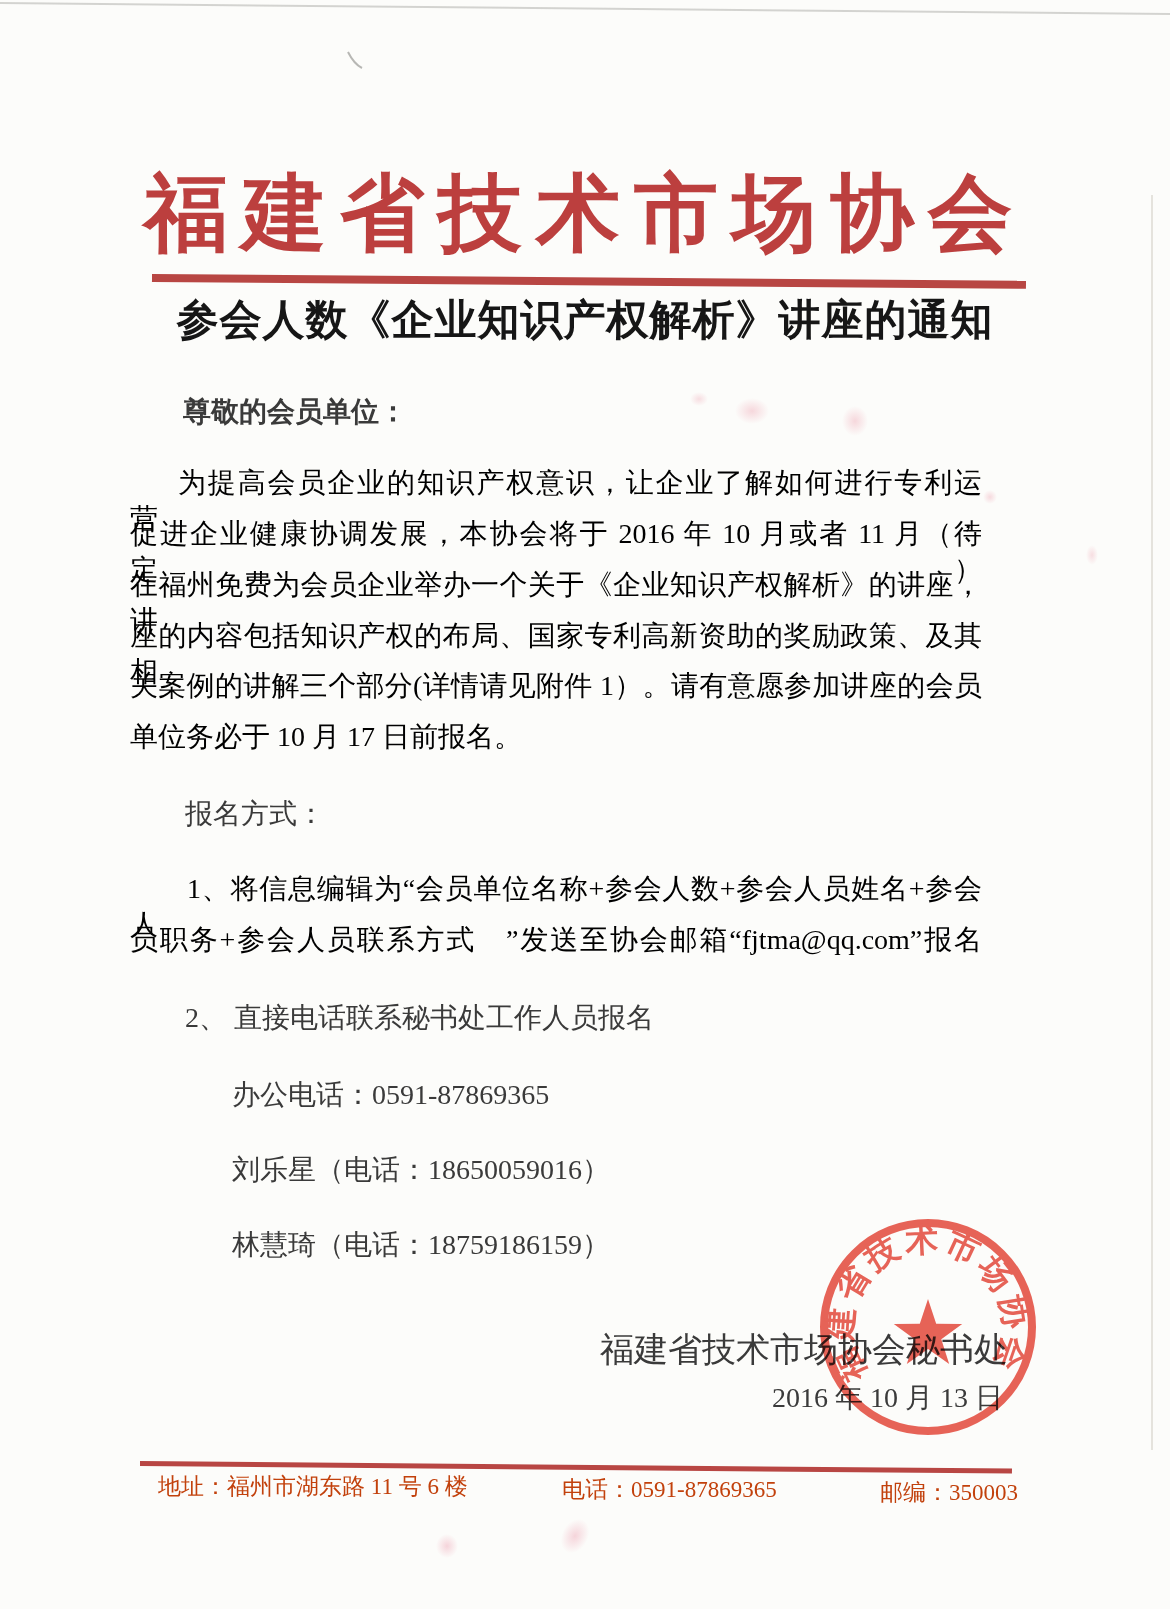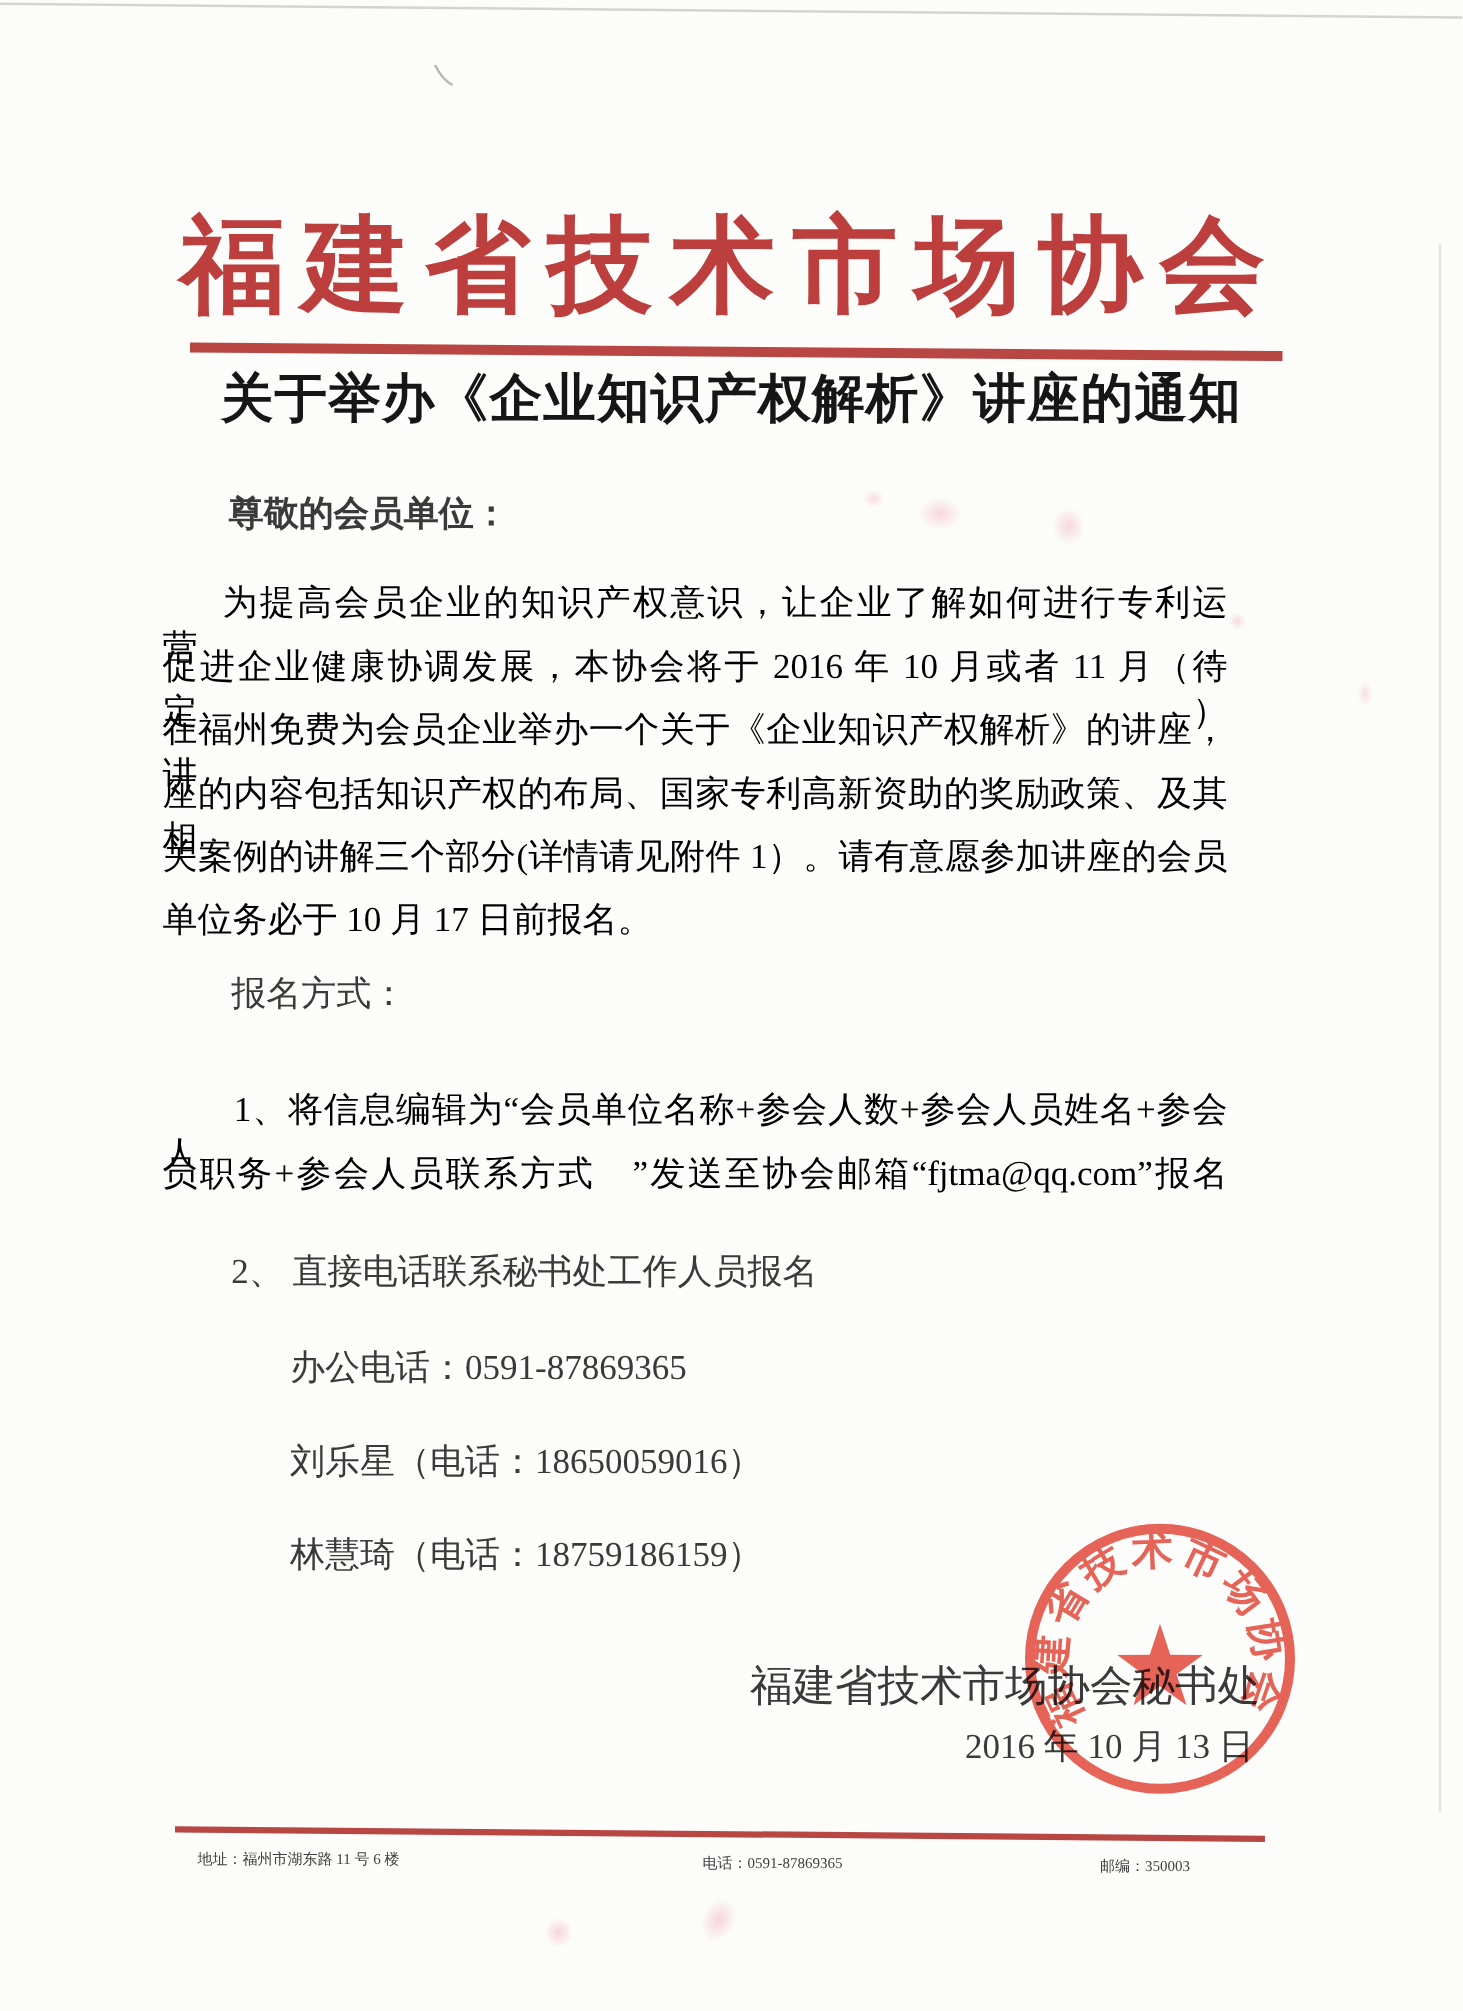--- a/index.html
+++ b/index.html
@@ -34,21 +34,21 @@
   .indent{text-indent:48px;}
   .indent2{text-indent:57px;}
   .plain{
     font-size:28px;line-height:36px;color:#3a3a3a;white-space:nowrap;
   }
   .rightalign{text-align:right;white-space:nowrap;}
   
   .seal{left:806px;top:1203px;mix-blend-mode:multiply;opacity:.86;}
   
   .footer-rule{left:140px;top:1461px;width:872px;height:5px;transform:rotate(0.5deg);}
-  .ftext{font-size:12px;line-height:24px;color:#404040;white-space:nowrap;}
+  .ftext{font-size:23px;line-height:24px;color:#c2410c;white-space:nowrap;}
   
   .vline{left:1151px;top:195px;width:2px;height:1255px;background:#dedcd6;opacity:.8;}
   .smudge{border-radius:50%;pointer-events:none;}
 </style>
 </head>
 <body data-name="scanned-notice-page">
 
 <svg class="abs" data-name="scan-edge-artifacts" style="left:0;top:0;" width="1170" height="90" viewBox="0 0 1170 90">
   <line data-name="scan-top-edge-line" x1="0" y1="3" x2="1170" y2="14" stroke="#b3b3ae" stroke-width="2" opacity="0.55"></line>
   <path data-name="scan-scratch-mark" d="M348,52 q6,12 14,16" stroke="#9a9a96" stroke-width="2" fill="none" opacity="0.7"></path>
@@ -59,32 +59,32 @@
 <div class="abs smudge" data-name="ink-smudge" style="left:842px;top:406px;width:26px;height:30px;background:radial-gradient(closest-side,rgba(232,130,150,.30),transparent);"></div>
 <div class="abs smudge" data-name="ink-smudge" style="left:690px;top:392px;width:18px;height:14px;background:radial-gradient(closest-side,rgba(232,130,150,.25),transparent);"></div>
 <div class="abs smudge" data-name="ink-smudge" style="left:983px;top:490px;width:14px;height:14px;background:radial-gradient(closest-side,rgba(232,130,150,.28),transparent);"></div>
 <div class="abs smudge" data-name="ink-smudge" style="left:1086px;top:545px;width:12px;height:20px;background:radial-gradient(closest-side,rgba(232,130,150,.25),transparent);"></div>
 <div class="abs smudge" data-name="ink-smudge" style="left:436px;top:1534px;width:22px;height:24px;background:radial-gradient(closest-side,rgba(230,120,145,.30),transparent);"></div>
 <div class="abs smudge" data-name="ink-smudge" style="left:562px;top:1518px;width:26px;height:36px;transform:rotate(28deg);background:radial-gradient(closest-side,rgba(230,120,145,.30),transparent);"></div>
 
 <div class="abs letterhead" data-name="letterhead-title">福建省技术市场协会</div>
 <div class="abs rule header-rule" data-name="letterhead-rule"></div>
 
-<div class="abs doc-title" data-name="document-title">关于举办《企业知识产权解析》讲座的通知</div>
+<div class="abs doc-title" data-name="document-title">参会人数《企业知识产权解析》讲座的通知</div>
 
 <div class="abs plain" data-name="salutation" style="left:183px;top:394px;font-weight:bold;">尊敬的会员单位：</div>
 
 <div class="abs bline indent" data-name="body-line" style="top:465px;">为提高会员企业的知识产权意识，让企业了解如何进行专利运营，</div>
 <div class="abs bline" data-name="body-line" style="top:516px;">促进企业健康协调发展，本协会将于 2016 年 10 月或者 11 月（待定）</div>
 <div class="abs bline" data-name="body-line" style="top:567px;">在福州免费为会员企业举办一个关于《企业知识产权解析》的讲座，讲</div>
 <div class="abs bline" data-name="body-line" style="top:618px;">座的内容包括知识产权的布局、国家专利高新资助的奖励政策、及其相</div>
 <div class="abs bline" data-name="body-line" style="top:668px;">关案例的讲解三个部分(详情请见附件 1）。请有意愿参加讲座的会员</div>
 <div class="abs bline noj" data-name="body-line" style="top:719px;text-align:right;">单位务必于 10 月 17 日前报名。</div>
 
-<div class="abs plain" data-name="section-label" style="left:185px;top:778px;text-align:center;">报名方式：</div>
+<div class="abs plain" data-name="section-label" style="left:185px;top:796px;text-align:center;">报名方式：</div>
 
 <div class="abs bline indent2" data-name="list-item-1-line" style="top:871px;">1、将信息编辑为“会员单位名称+参会人数+参会人员姓名+参会人</div>
 <div class="abs bline" data-name="list-item-1-line" style="top:922px;">员职务+参会人员联系方式　”发送至协会邮箱“fjtma@qq.com”报名</div>
 
 <div class="abs plain" data-name="list-item-2" style="left:185px;top:1000px;">2、 直接电话联系秘书处工作人员报名</div>
 
 <div class="abs plain" data-name="contact-line-office-phone" style="left:232px;top:1077px;">办公电话：0591-87869365</div>
 <div class="abs plain" data-name="contact-line-liu" style="left:232px;top:1152px;">刘乐星（电话：18650059016）</div>
 <div class="abs plain" data-name="contact-line-lin" style="left:232px;top:1227px;">林慧琦（电话：18759186159）</div>
 

